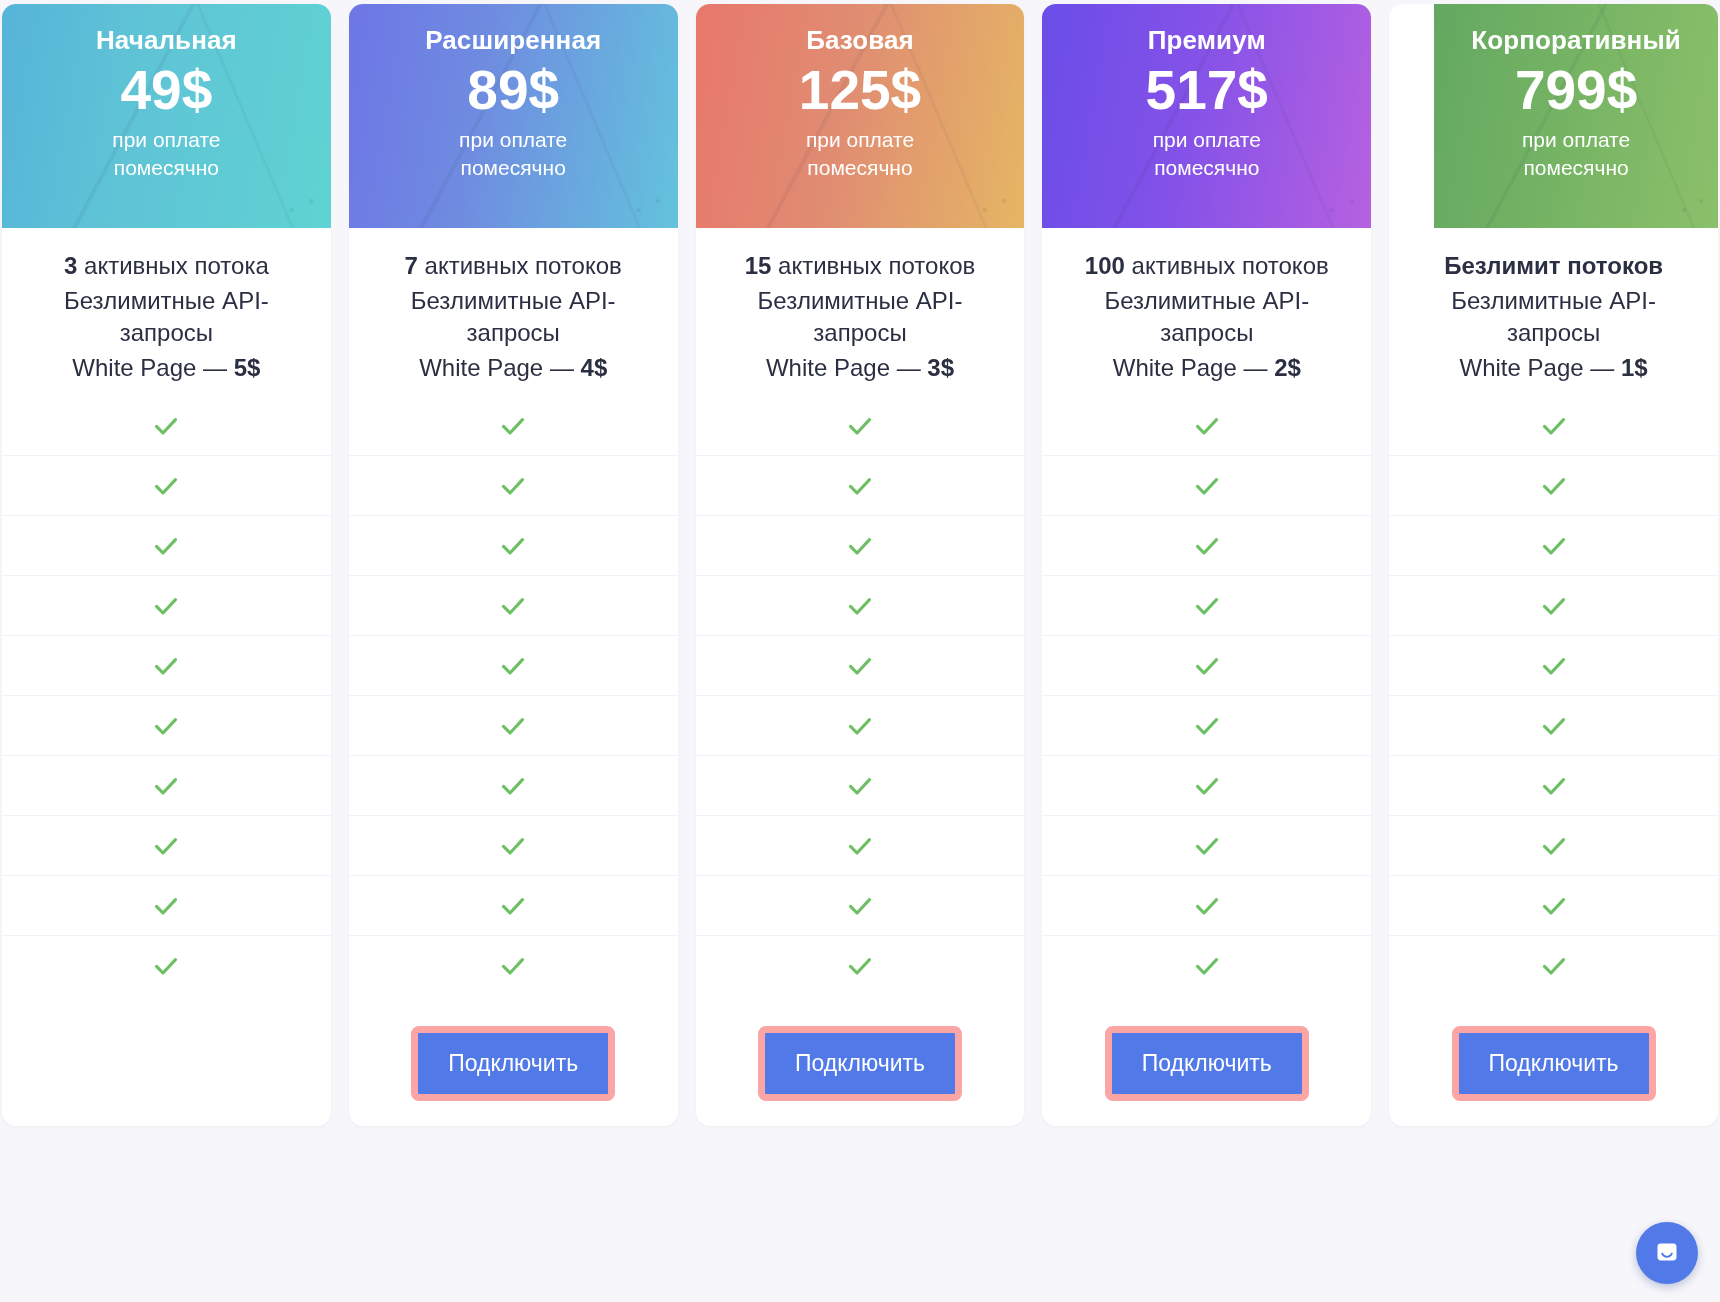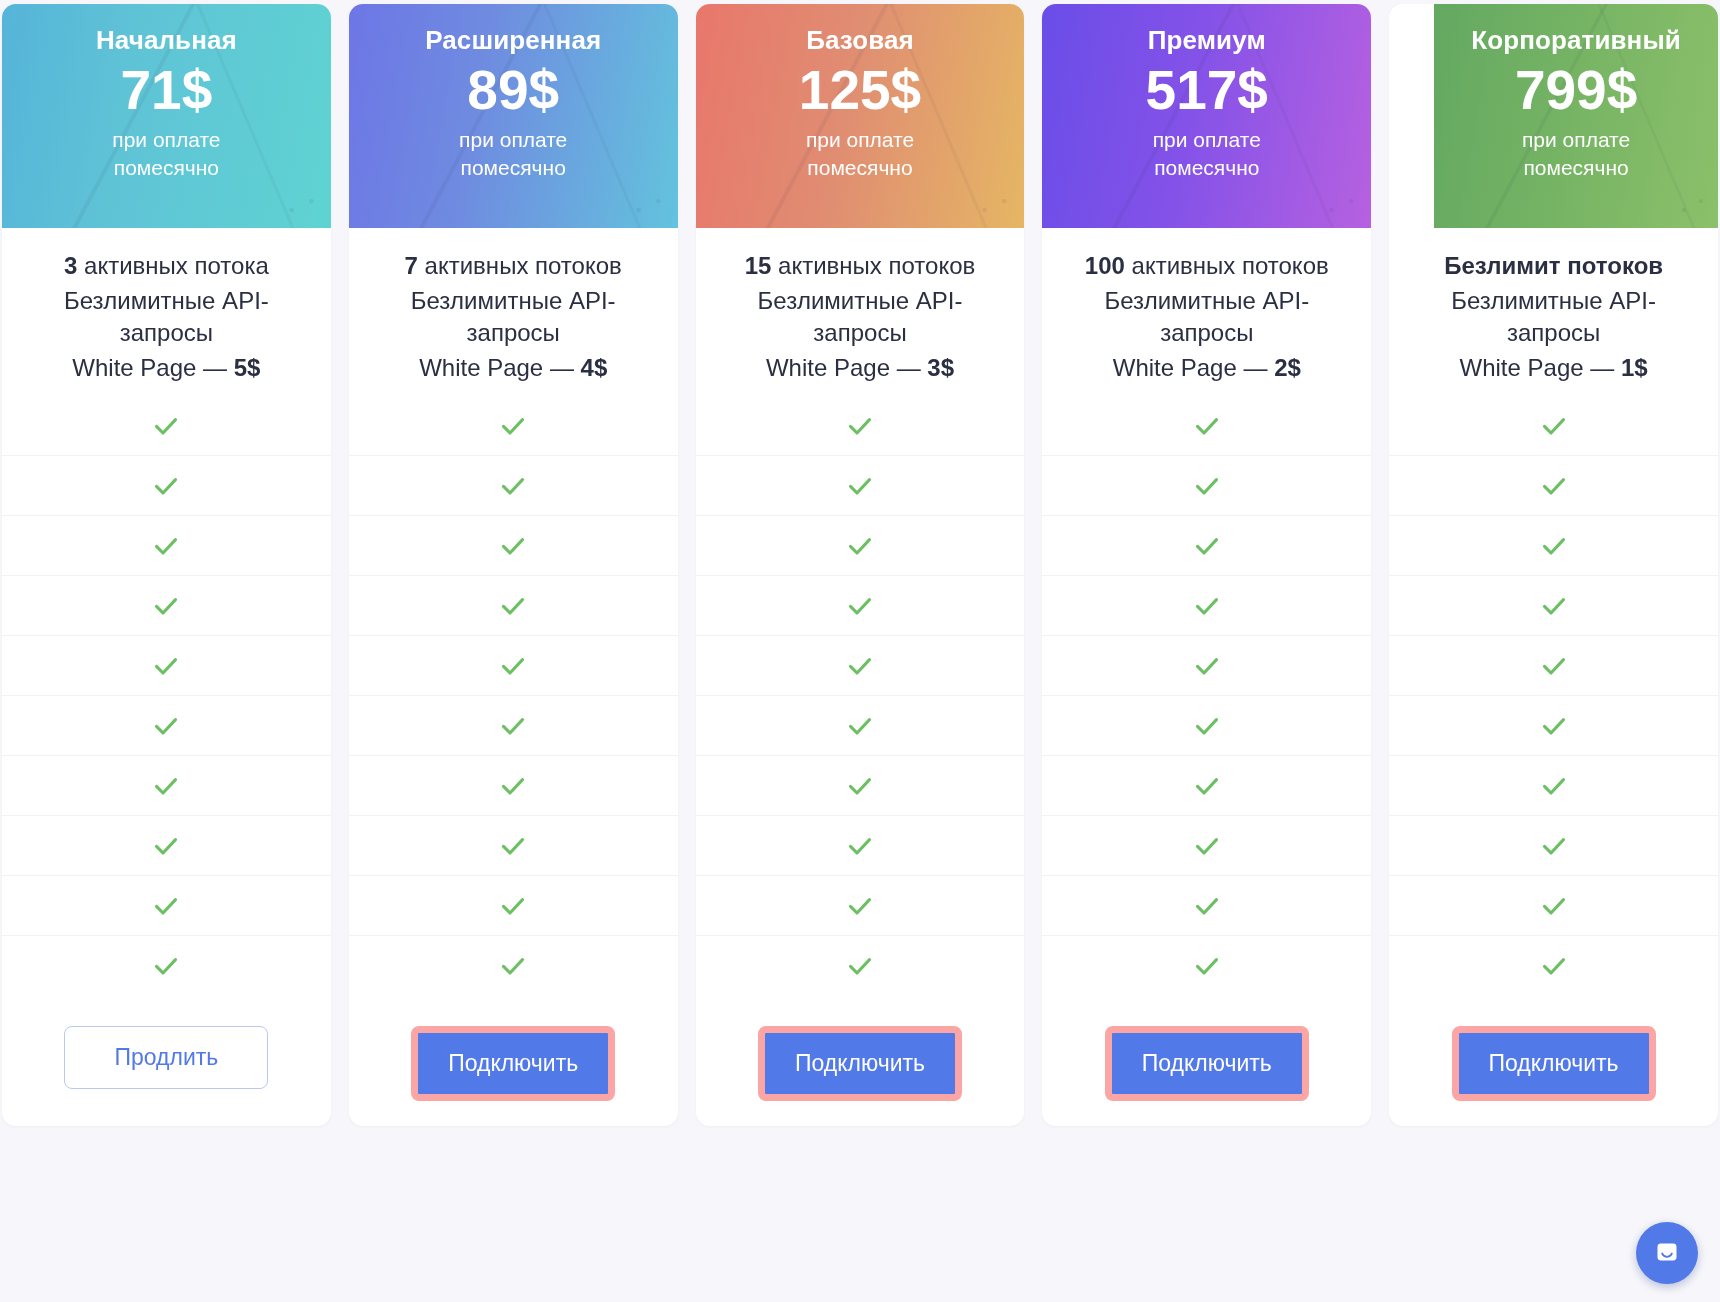--- a/index.html
+++ b/index.html
@@ -191,21 +191,21 @@
     z-index: 50;
   }
 </style>
 </head>
 <body>
 
 <div class="pricing-grid">
     <div class="plan-card">
       <div class="plan-header hdr-1">
         <div class="plan-name">Начальная</div>
-        <div class="plan-price">71$</div>
+        <div class="plan-price">49$</div>
         <div class="plan-period"><span>при оплате</span><br><span>помесячно</span></div>
       </div>
       <div class="plan-features">
         <div class="feature-line"><b>3</b><span> активных потока</span></div>
         <div class="feature-line"><span>Безлимитные API-</span><br><span>запросы</span></div>
         <div class="feature-line"><span>White Page — </span><b>5$</b></div>
       </div>
       <div class="check-rows">
         <div class="check-row">
           <span>
@@ -270,23 +270,20 @@
             </svg>
           </span>
         </div>
         <div class="check-row">
           <span>
             <svg class="check-icon" viewBox="0 0 30 30" aria-hidden="true">
               <path d="M5.5 15.4 L12 22 L24.5 8.6" fill="none" stroke="#6cbf63" stroke-width="3.1" stroke-linecap="round" stroke-linejoin="round"></path>
             </svg>
           </span>
         </div>
-      </div>
-      <div class="plan-footer">
-        <button class="cta-button cta-outline">Продлить</button>
       </div>
     </div>
     <div class="plan-card">
       <div class="plan-header hdr-2">
         <div class="plan-name">Расширенная</div>
         <div class="plan-price">89$</div>
         <div class="plan-period"><span>при оплате</span><br><span>помесячно</span></div>
       </div>
       <div class="plan-features">
         <div class="feature-line"><b>7</b><span> активных потоков</span></div>

